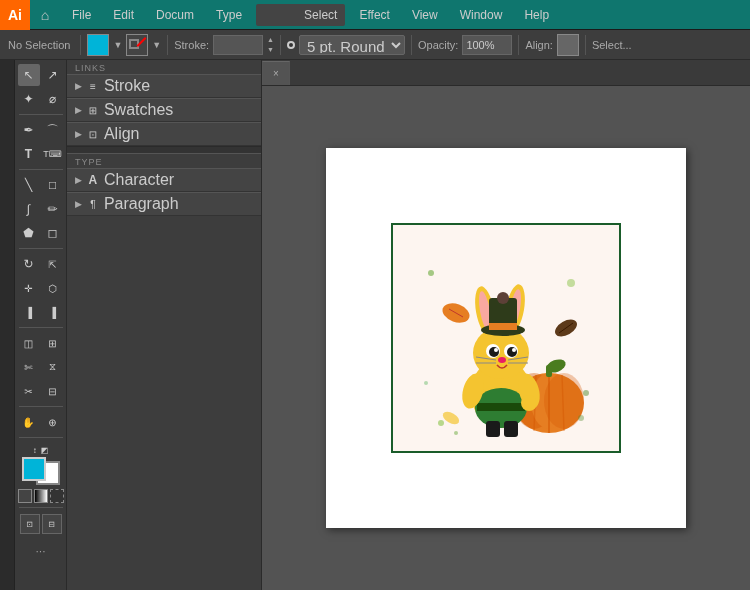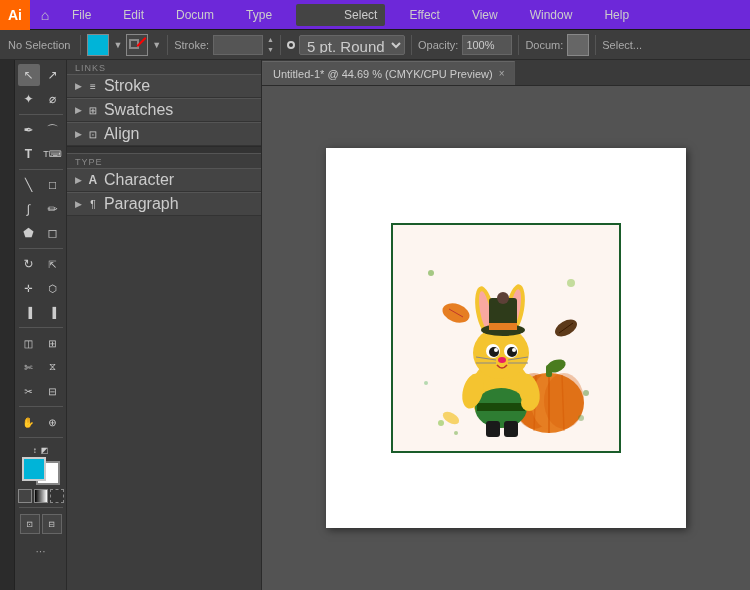--- a/index.html
+++ b/index.html
@@ -1,38 +1,38 @@
 <!DOCTYPE html>
 <html><head>
   <meta charset="utf-8">
   <style>
     * { margin: 0; padding: 0; box-sizing: border-box; }
     body { width: 750px; height: 590px; overflow: hidden; background: #535353; font-family: Arial, sans-serif; font-size: 12px; color: #ccc; }
 
     
     .menu-bar {
       width: 750px; height: 30px;
-      background: #6d28d9;
+      background: #0f766e;
       display: flex; align-items: center;
       border-bottom: 1px solid #1a1a1a;
     }
     .menu-bar-logo {
       width: 30px; height: 30px;
       background: #ff6600;
       display: flex; align-items: center; justify-content: center;
       font-size: 14px; font-weight: bold; color: white;
       flex-shrink: 0;
     }
     .menu-bar-home {
       width: 30px; height: 30px;
       display: flex; align-items: center; justify-content: center;
       color: #ccc; font-size: 14px; flex-shrink: 0;
     }
     .menu-items {
-      display: flex; align-items: center; gap: 16px; padding: 0 4px;
+      display: flex; align-items: center; gap: 6px; padding: 0 4px;
     }
     .menu-item {
       padding: 4px 8px; color: #ccc; font-size: 12px; cursor: pointer;
       border-radius: 2px;
     }
     .menu-item.active { background: #444; padding-left: 48px; }
 
     
     .toolbar {
       width: 750px; height: 30px;
@@ -285,21 +285,21 @@
   </div>
   <div class="toolbar-separator"></div>
   <div class="dot-circle"></div>
   <select class="toolbar-select">
     <option>5 pt. Round</option>
   </select>
   <div class="toolbar-separator"></div>
   <span class="opacity-label">Opacity:</span>
   <input class="opacity-input" type="text" value="100%" style="">
   <div class="toolbar-separator"></div>
-  <span class="style-label">Docum:</span>
+  <span class="style-label">Align:</span>
   <div class="style-box"></div>
   <div class="toolbar-separator"></div>
   <span class="docum-label">Select...</span>
 </div>
 
 <div class="main-layout">
 
   <div class="panels-header">
     <span class="panels-header-text"></span>
   </div>
@@ -424,21 +424,20 @@
         <span class="panel-header-arrow">▶</span>
         <span class="panel-header-icon">¶</span>
         <span class="panel-header-title">Paragraph</span>
       </div>
     </div>
   </div>
 
   <div class="canvas-area">
     <div class="canvas-tab-bar">
       <div class="canvas-tab">
-        <span>Untitled-1* @ 44.69 % (CMYK/CPU Preview)</span>
         <span class="canvas-tab-close">×</span>
       </div>
     </div>
     <div class="canvas-content">
       <div class="canvas-document">
         <div class="artwork-container">
 
           <svg class="artwork-svg" viewBox="0 0 210 210" xmlns="http://www.w3.org/2000/svg">
 
             <circle cx="30" cy="40" r="3" fill="#6aaa3c" opacity="0.6"></circle>

